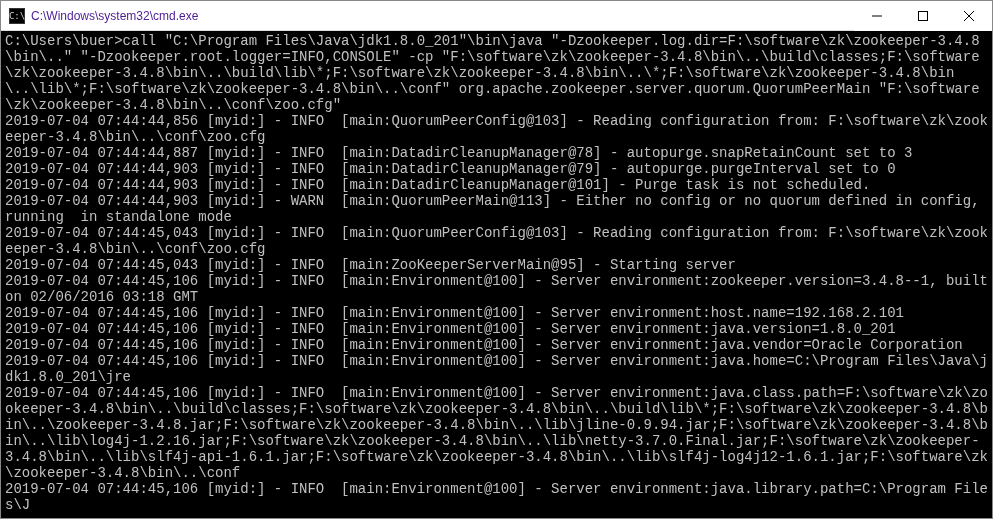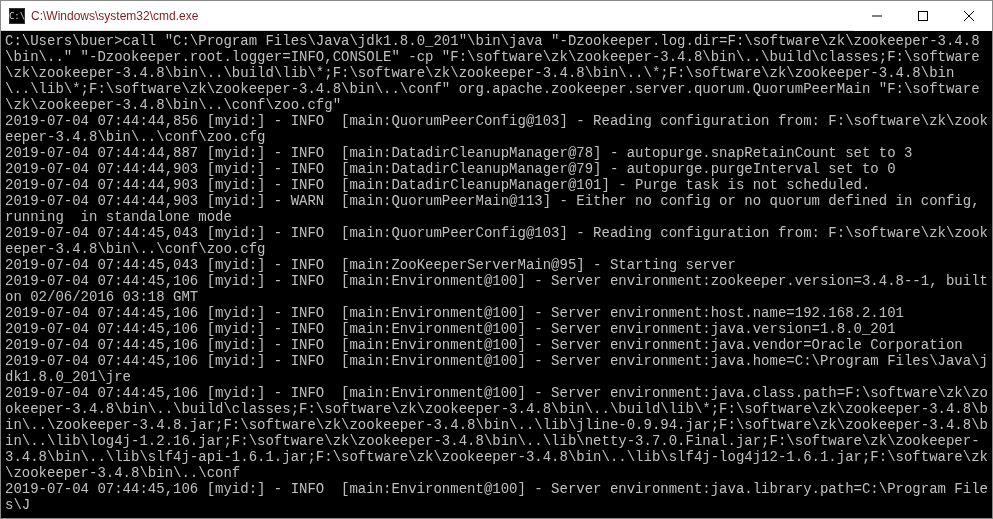--- a/index.html
+++ b/index.html
@@ -1,20 +1,20 @@
 <!DOCTYPE html>
 <html><head>
   <meta charset="utf-8">
   <style>
     * { margin: 0; padding: 0; box-sizing: border-box; }
     body { font-family: "Segoe UI", Tahoma, sans-serif; background: #f0f0f0; width: 993px; height: 519px; overflow: hidden; }
     .window { width: 993px; height: 519px; background: #fff; border: 1px solid #888; display: flex; flex-direction: column; }
     .titlebar { height: 30px; background: #fff; display: flex; align-items: center; border-bottom: 1px solid #ddd; }
     .titlebar-icon { width: 16px; height: 16px; margin: 0 6px 0 8px; background: #000; border: 1px solid #333; display: inline-flex; align-items: center; justify-content: center; font-size: 9px; color: #ccc; font-family: Consolas, monospace; }
-    .titlebar-title { flex: 1; font-size: 12px; color: #7f1d1d; }
+    .titlebar-title { flex: 1; font-size: 12px; color: #4c1d95; }
     .titlebar-btns { display: flex; }
     .titlebar-btn { width: 46px; height: 30px; display: flex; align-items: center; justify-content: center; font-size: 12px; color: #000; background: #fff; cursor: pointer; }
     .console { flex: 1; background: #000; color: #c0c0c0; font-family: "NSimSun", "SimSun", Consolas, "Courier New", monospace; font-size: 14px; line-height: 16px; padding: 2px 4px; overflow: hidden; white-space: pre-wrap; word-break: break-all; letter-spacing: 0px; }
     .line { white-space: pre-wrap; word-break: break-all; }
   </style>
 </head>
 <body>
 
 <div class="window">
   <div class="titlebar">

